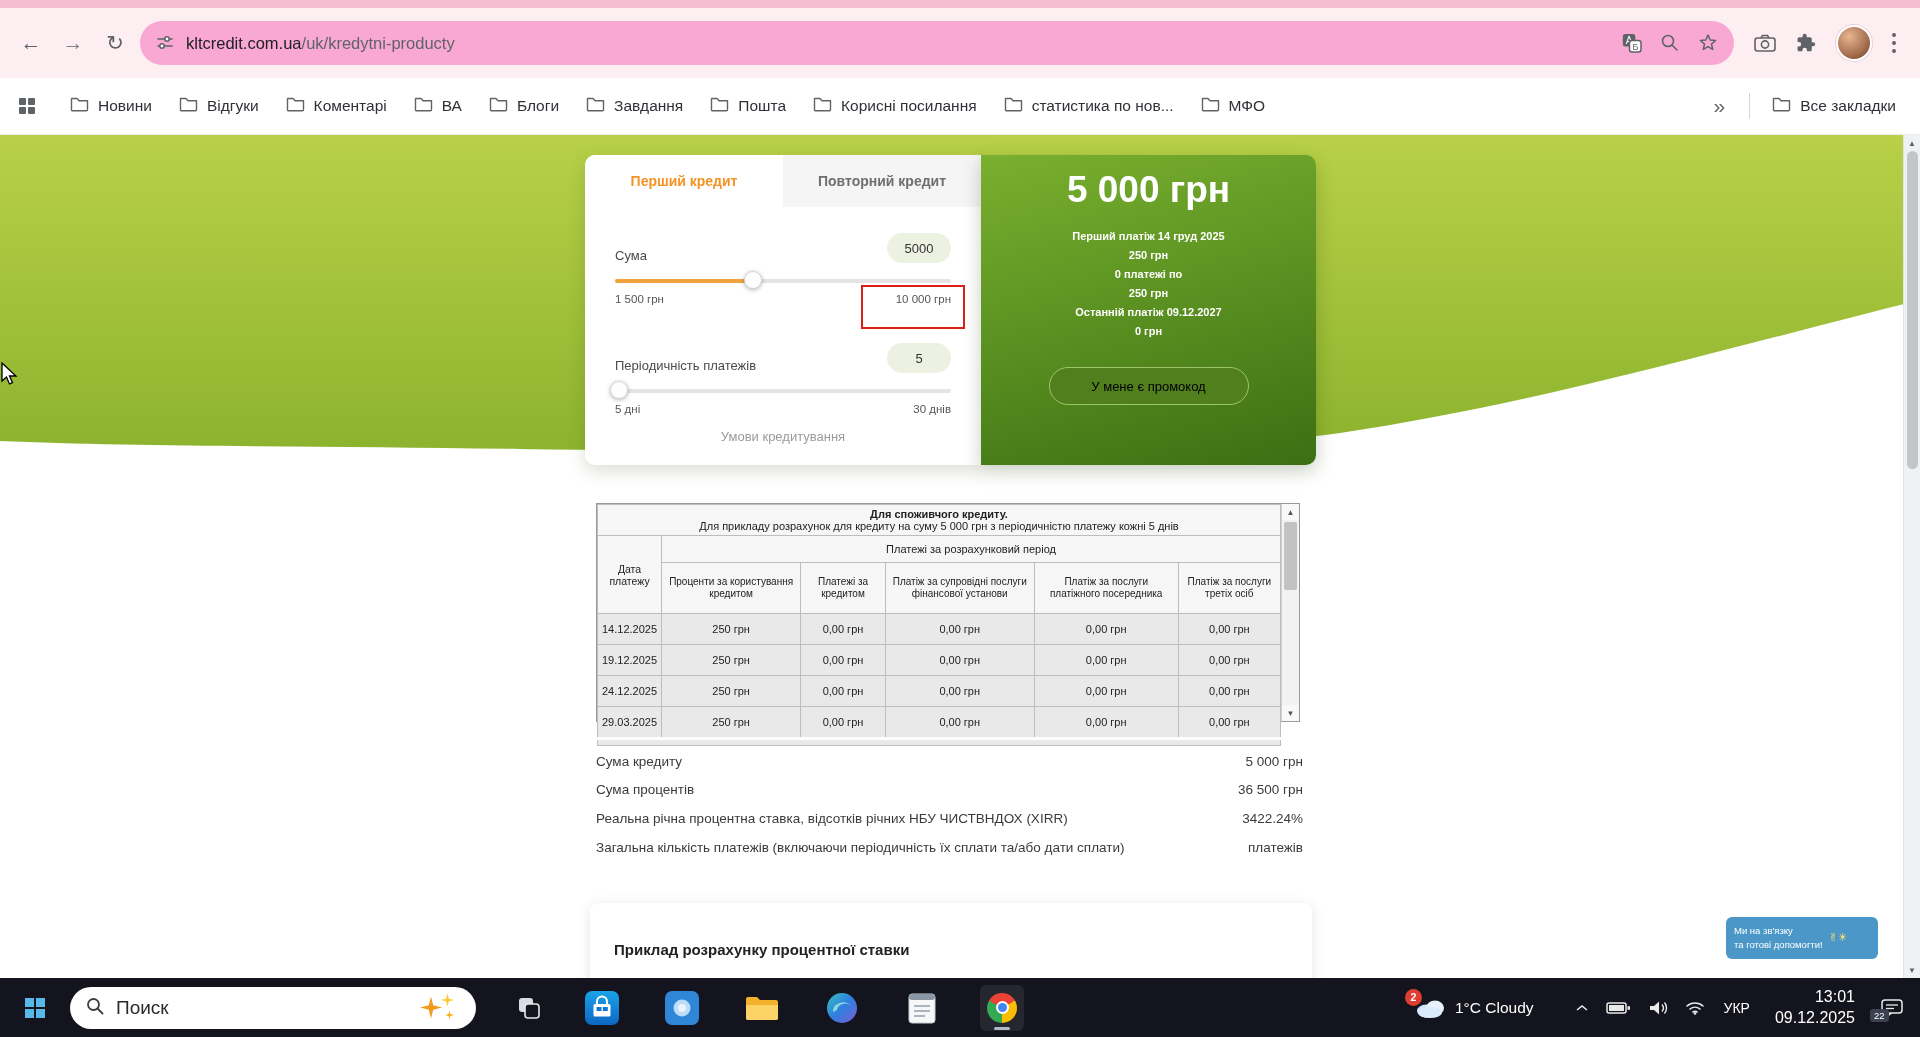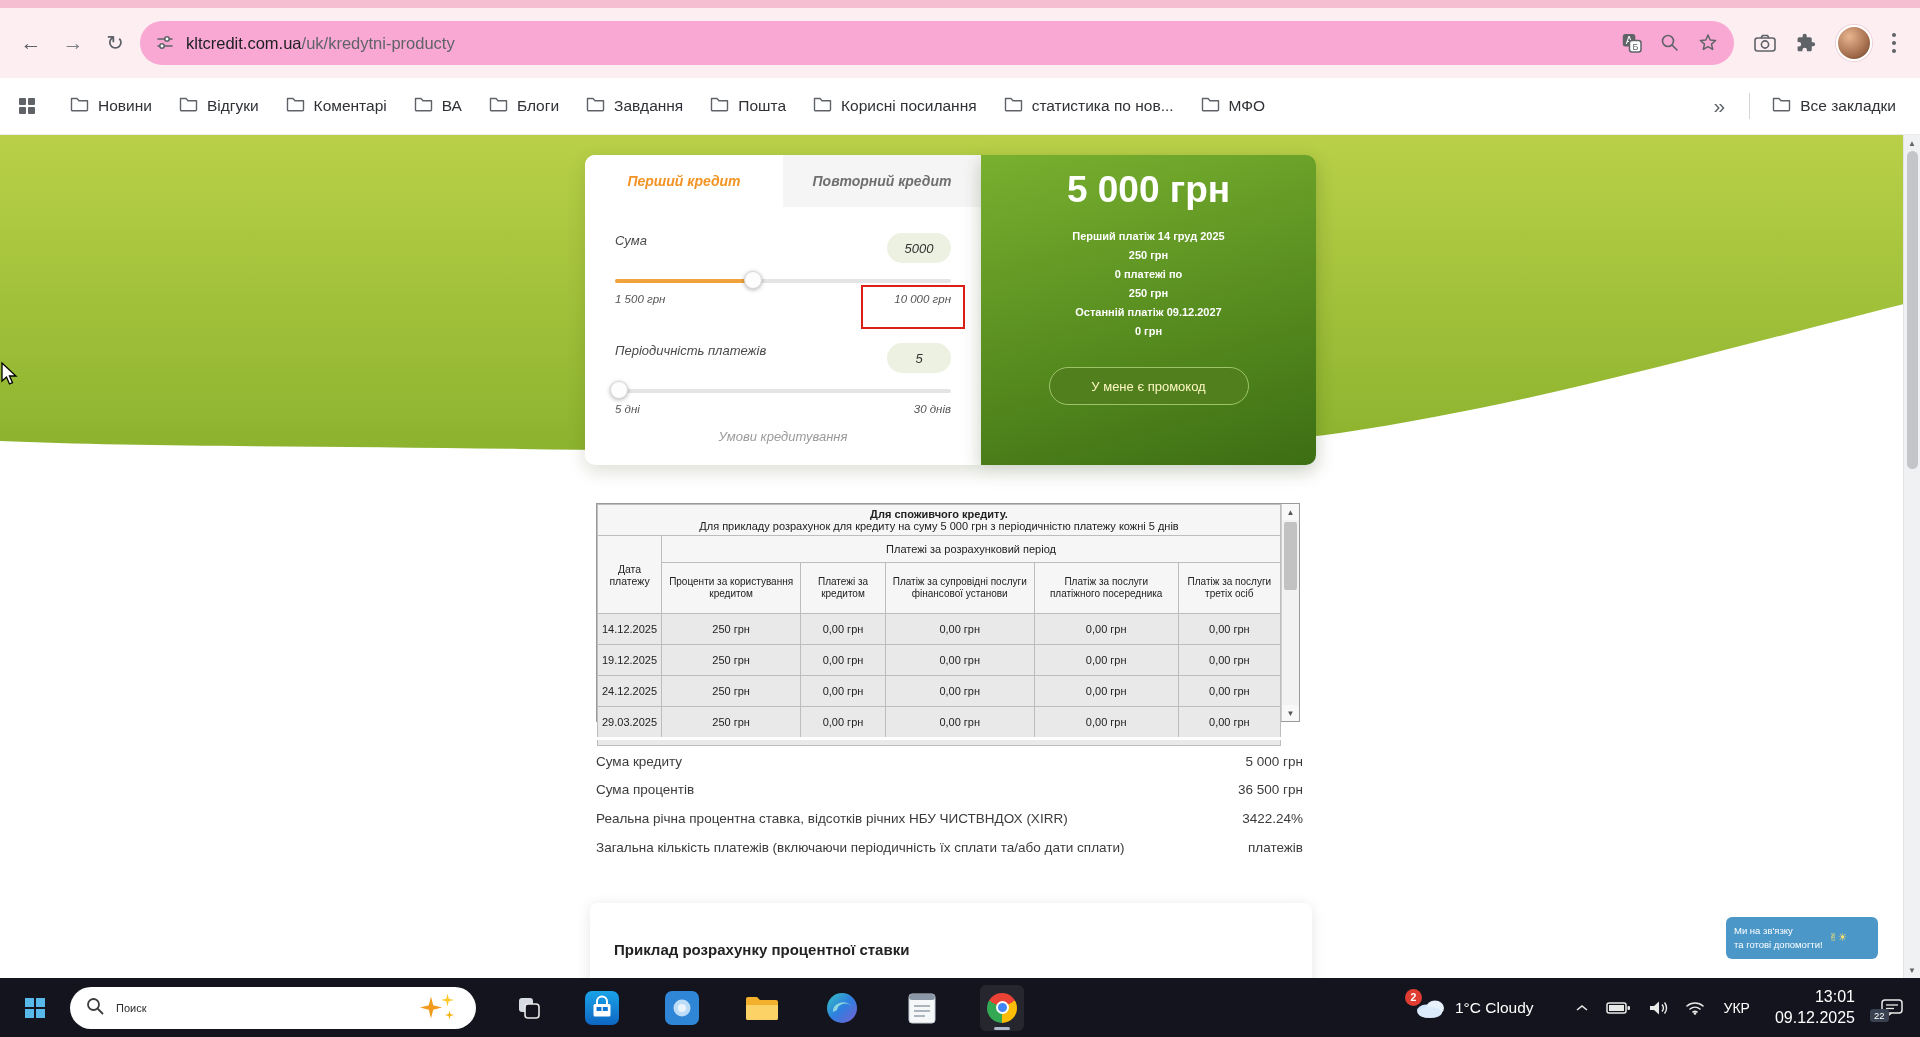--- a/index.html
+++ b/index.html
@@ -35,27 +35,27 @@
   .bm-spacer{flex:1;}
   .bm-chev{color:#5f6368;font-size:21px;margin-right:24px;}
   .bm-sep{width:1px;height:26px;background:#d5d5d5;margin-right:22px;}
 
   
   .page{position:absolute;left:0;top:135px;width:1920px;height:843px;background:#fff;overflow:hidden;}
   .wave{position:absolute;left:0;top:0;display:block;}
 
   
   .calc-card{position:absolute;left:585px;top:20px;width:396px;height:310px;background:#fff;
-             border-radius:10px 0 0 10px;box-shadow:0 6px 18px rgba(60,80,20,.18);font-style:italic;}
+             border-radius:10px 0 0 10px;box-shadow:0 6px 18px rgba(60,80,20,.18);}
   .calc-tabs{display:flex;height:52px;}
   .tab{flex:1;display:flex;align-items:center;justify-content:center;font-size:14px;}
   .tab.active{color:#f39324;font-weight:700;background:#fff;border-radius:10px 0 0 0;}
   .tab.inactive{color:#6f6f6f;background:#f5f5f5;font-weight:700;}
   .calc-body{padding:26px 30px 0;}
-  .crow{display:flex;justify-content:space-between;align-items:flex-start;height:30px;}
+  .crow{display:flex;justify-content:space-between;align-items:flex-end;height:30px;}
   .crow.second{margin-top:38px;}
   .clabel{font-size:13px;color:#4a4a4a;}
   .cval{min-width:64px;height:30px;background:#edf1e1;border-radius:15px;display:flex;
         align-items:center;justify-content:center;font-size:13px;color:#333;box-sizing:border-box;padding:0 10px;}
   .slider{position:relative;height:4px;background:#e4e4e4;border-radius:2px;margin-top:16px;}
   .slider .fill{position:absolute;left:0;top:0;height:4px;border-radius:2px;background:#f0a33c;}
   .knob{position:absolute;top:-8px;width:18px;height:18px;border-radius:50%;background:#fdfdfd;
         border:1px solid #d8d8d8;box-shadow:0 1px 4px rgba(0,0,0,.3);box-sizing:border-box;}
   .minmax{display:flex;justify-content:space-between;margin-top:10px;font-size:11.5px;color:#555;position:relative;}
   .red-rect{position:absolute;right:-14px;top:-8px;width:100px;height:40px;border:2px solid #dd1f1a;}
@@ -66,21 +66,21 @@
                 border-radius:0 10px 10px 0;color:#fff;text-align:center;
                 background:linear-gradient(165deg,#79b02f 0%,#5d9322 45%,#3c6e13 100%);
                 box-shadow:0 6px 18px rgba(40,60,10,.25);}
   .rp-title{padding-top:44px;font-size:13px;}
   .rp-amount{margin-top:14px;font-size:37px;font-weight:700;}
   .rp-rows{margin:16px 30px 0;font-size:11px;}
   .rp-row{display:flex;justify-content:space-between;line-height:19px;flex-direction:column;}
   .rp-row .l{font-weight:700;}
   .rp-row .v{font-weight:700;}
   .promo-btn{margin:26px auto 0;width:200px;height:38px;border-radius:19px;background:#517f1d;
-             border:1px solid #9ec46a;font-size:13px;color:#fef9c3;display:flex;align-items:center;
+             border:1px solid #9ec46a;font-size:13px;color:#000000;display:flex;align-items:center;
              justify-content:center;box-sizing:border-box;}
 
   
   .sched-wrap{position:absolute;left:596px;top:368px;width:704px;height:219px;background:#fff;
               border:1px solid #9a9a9a;display:flex;box-sizing:border-box;}
   table.sched{flex:1;border-collapse:collapse;table-layout:fixed;font-size:11px;color:#222;}
   table.sched td,table.sched th{border:1px solid #bdbdbd;text-align:center;padding:3px 4px;font-weight:400;}
   .tbl-title{background:#f6f6f6;padding:4px 6px;}
   .tbl-title .t1{font-weight:700;font-size:11px;}
   .tbl-title .t2{font-size:11px;}
@@ -121,21 +121,21 @@
   .v-scrollbar .sp{flex:1;}
 
   
   .taskbar{position:absolute;left:0;top:978px;width:1920px;height:59px;background:#13141d;
            display:flex;align-items:center;box-sizing:border-box;padding-left:14px;color:#fff;}
   .start{width:42px;height:42px;display:grid;place-items:center;flex:none;}
   .winlogo{display:grid;grid-template-columns:9px 9px;grid-template-rows:9px 9px;gap:2px;}
   .winlogo i{background:#58b8ea;display:block;}
   .search{width:406px;height:42px;background:#fff;border-radius:21px;display:flex;align-items:center;
           padding:0 8px 0 16px;box-sizing:border-box;margin-left:14px;flex:none;}
-  .search-text{font-size:11px;color:#2b2b2b;margin-left:12px;}
+  .search-text{font-size:19px;color:#2b2b2b;margin-left:12px;}
   .sparkles{margin-left:auto;position:relative;width:52px;height:32px;}
   .star4{position:absolute;clip-path:polygon(50% 0,60% 40%,100% 50%,60% 60%,50% 100%,40% 60%,0 50%,40% 40%);}
   .s1{width:22px;height:22px;background:#f29a1e;left:4px;top:5px;}
   .s2{width:13px;height:13px;background:#ffc92c;left:25px;top:2px;}
   .s3{width:9px;height:9px;background:#f5b00f;left:29px;top:19px;}
   .tview{margin-left:32px;width:42px;height:42px;display:flex;align-items:center;justify-content:center;flex:none;}
   .apps{display:flex;align-items:center;gap:36px;margin-left:30px;}
   .app{width:44px;height:46px;display:flex;align-items:center;justify-content:center;position:relative;flex:none;}
   .app.active{background:rgba(255,255,255,.08);border-radius:6px;}
   .app .indicator{position:absolute;bottom:1px;left:50%;transform:translateX(-50%);

